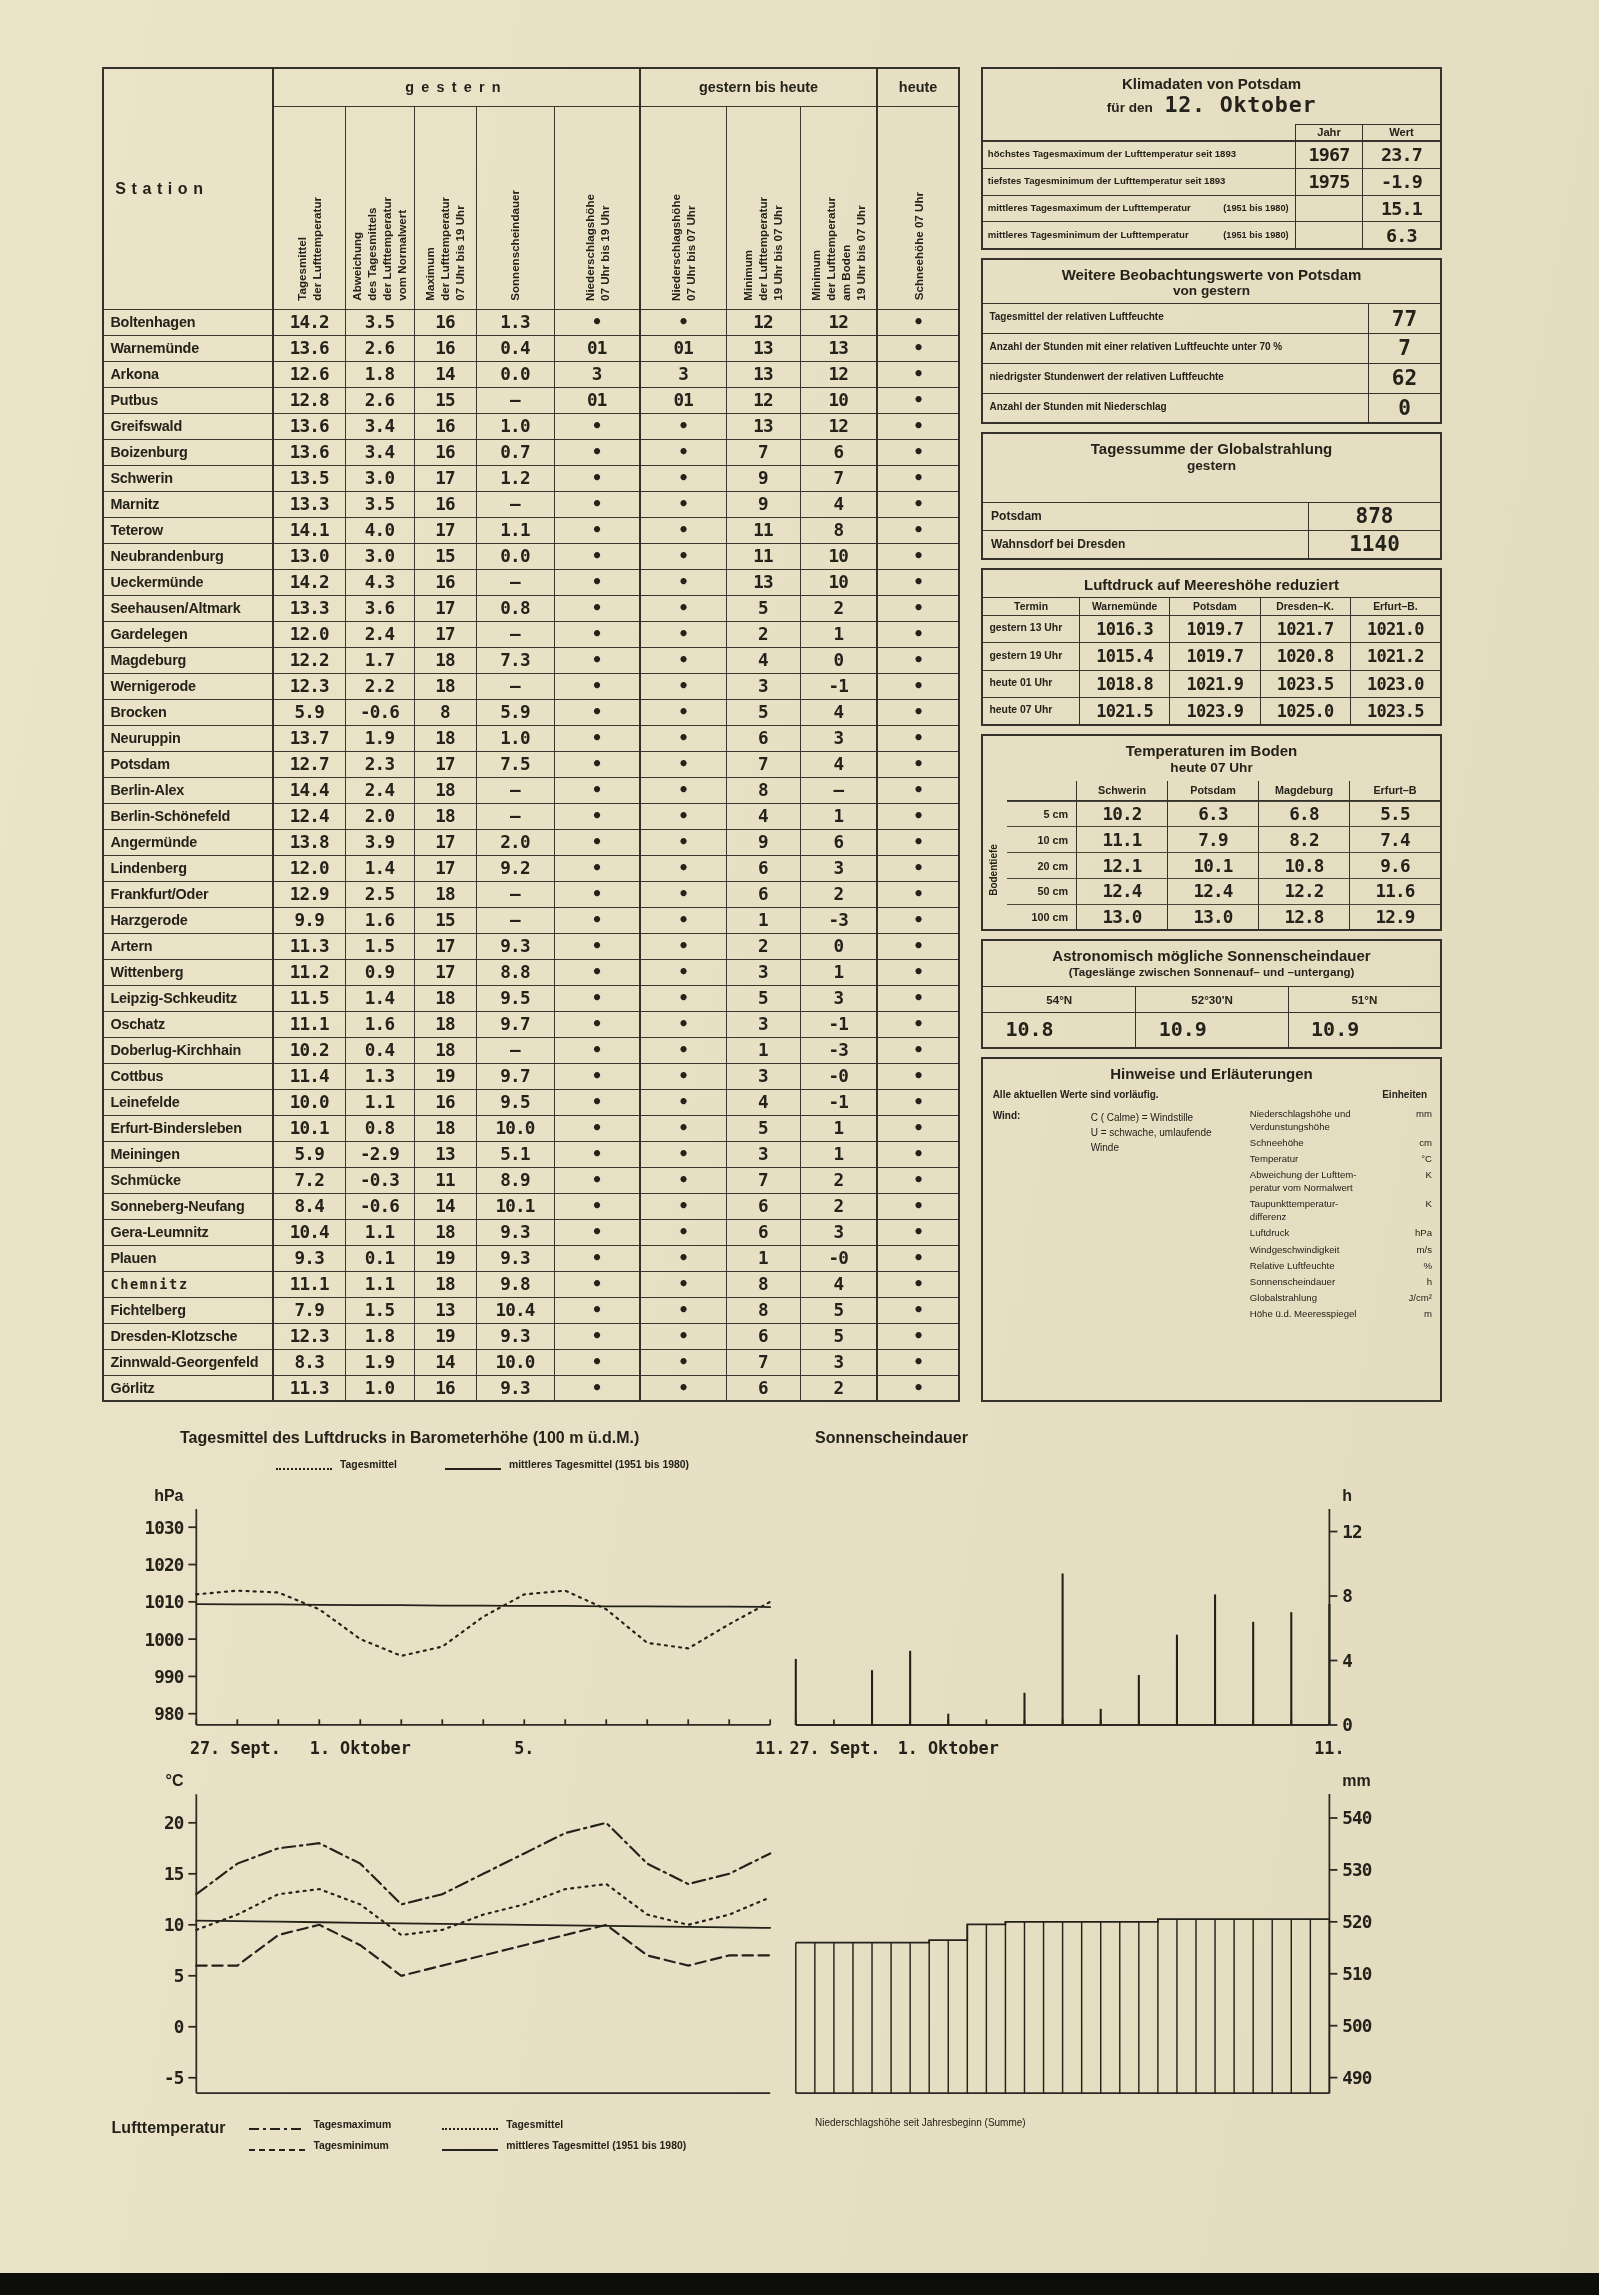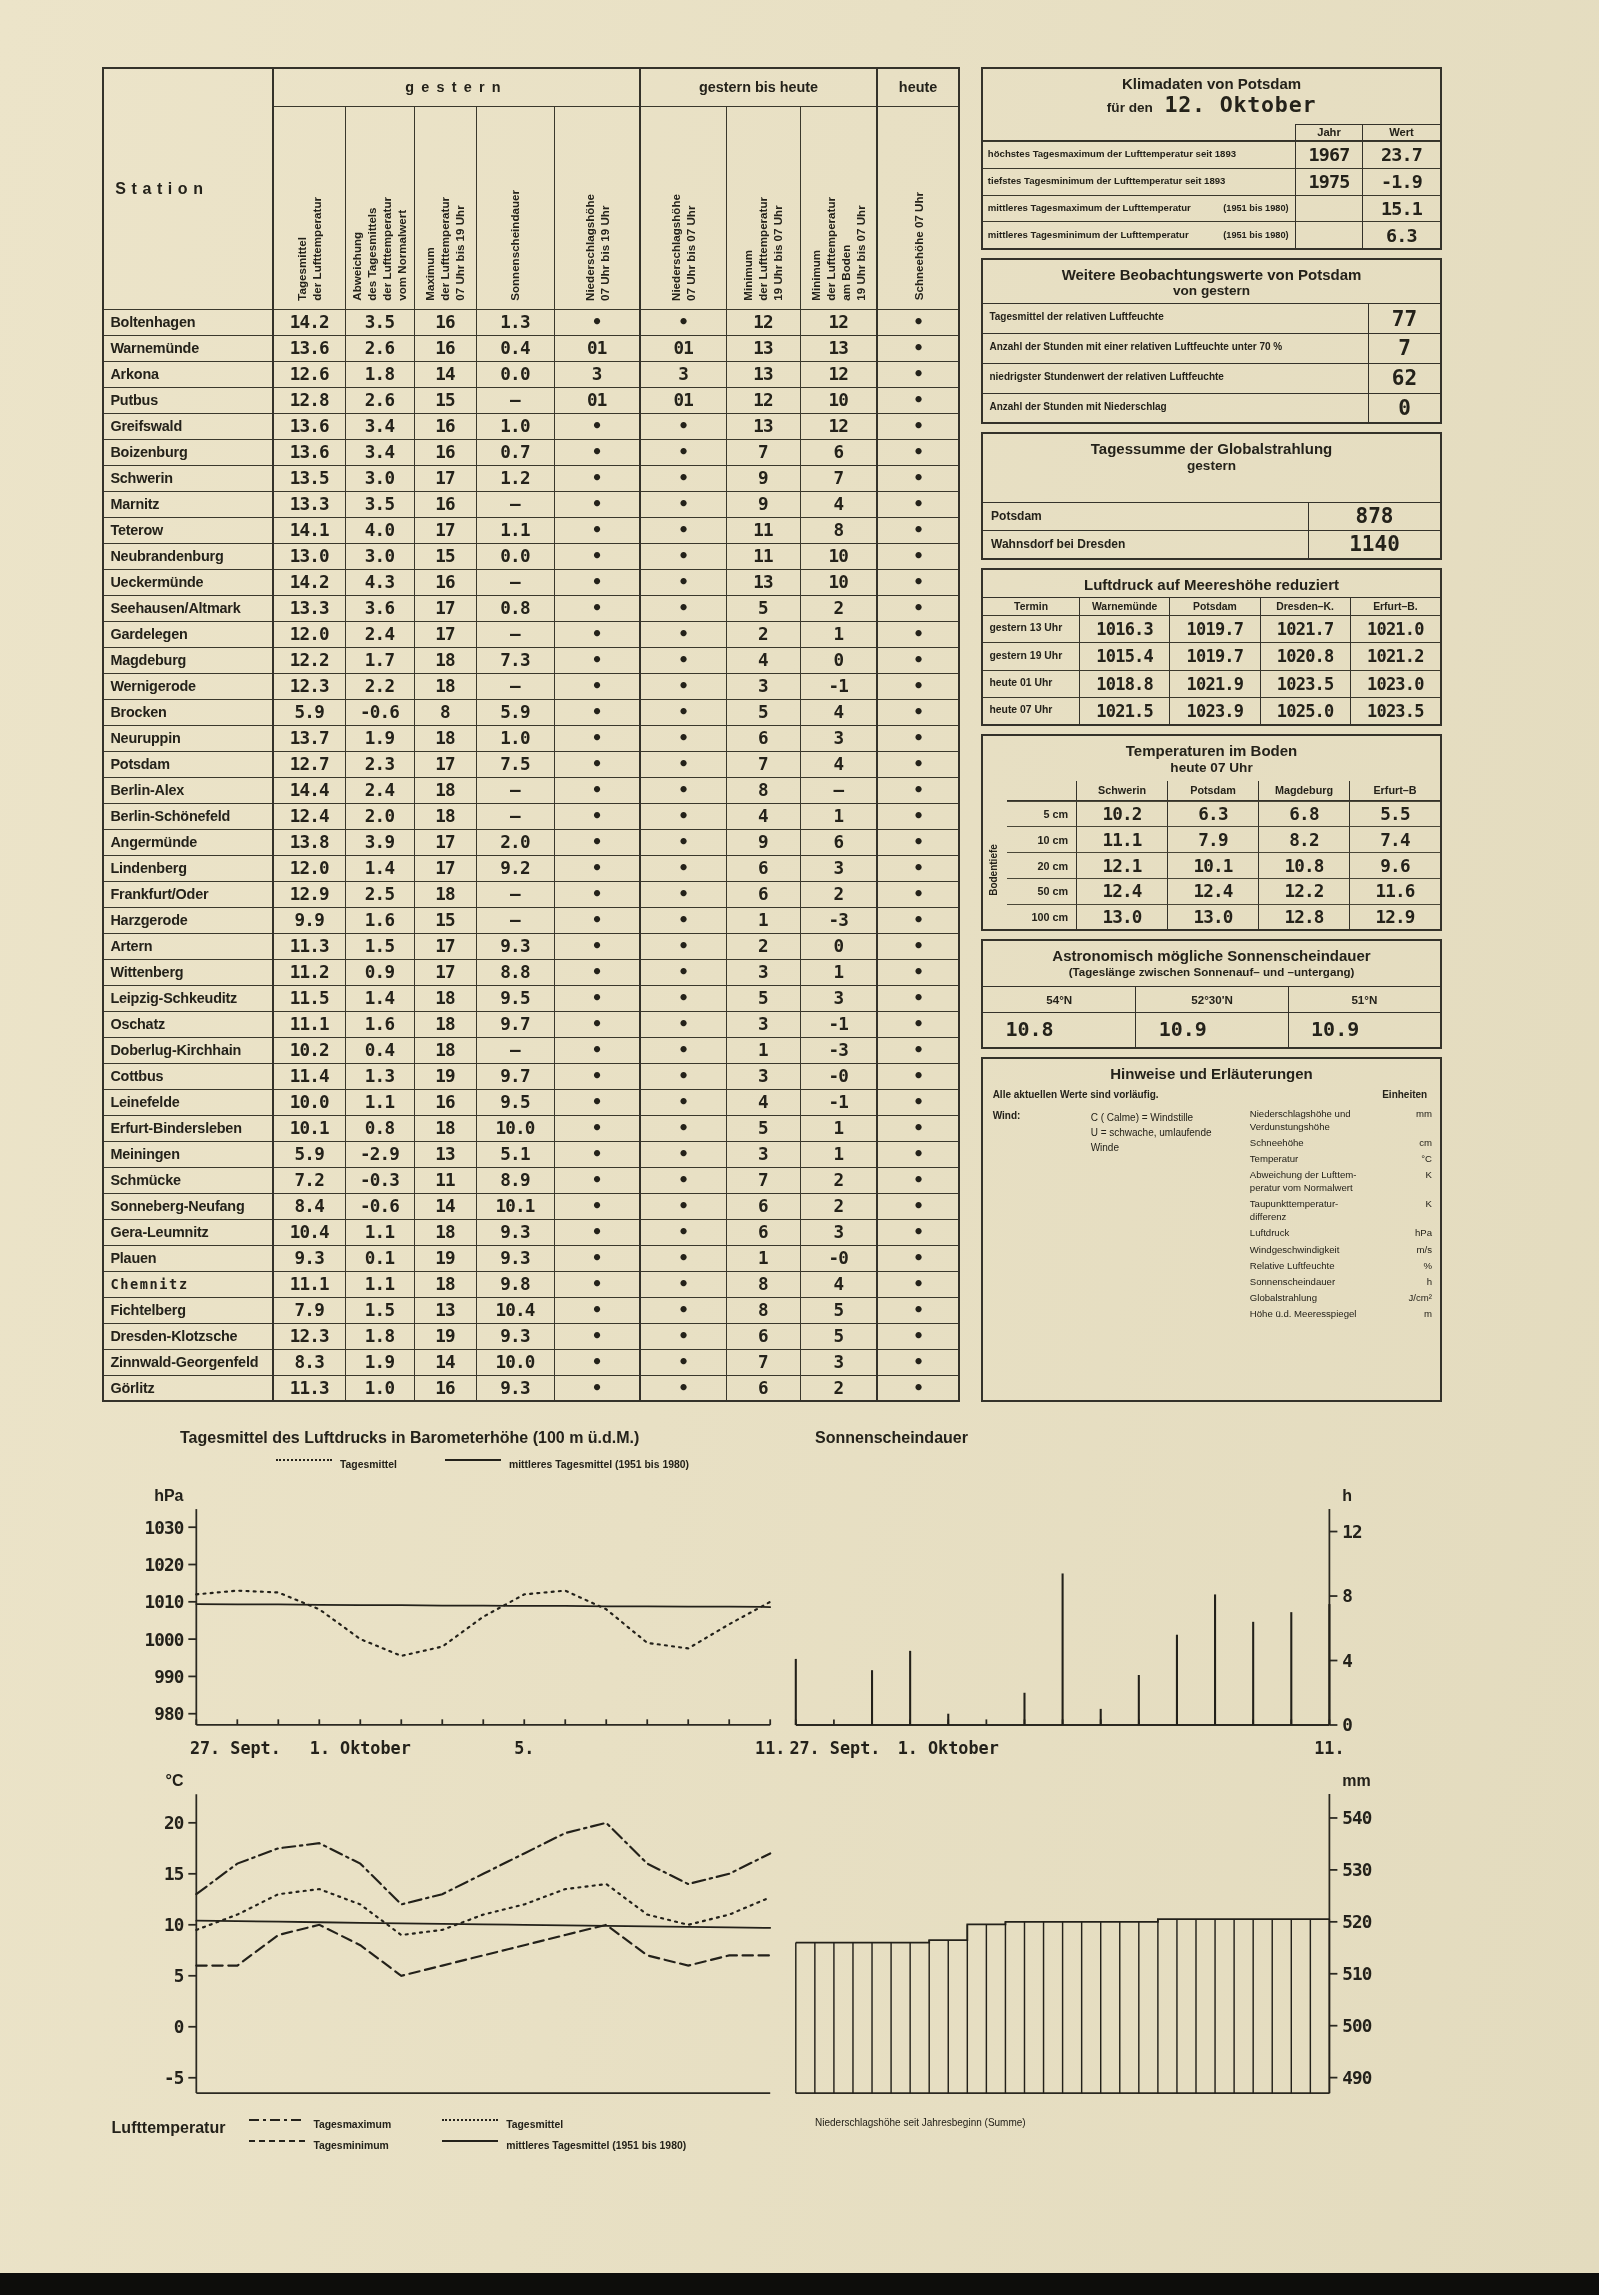--- a/index.html
+++ b/index.html
@@ -76,21 +76,21 @@
 .hx-un{font-size:9.6px;line-height:1.35;white-space:pre-line}
 .hx-uu{font-size:9.6px;padding-left:4.8px;text-align:right}
 
 
 .charts{margin-top:27px}
 .charts-title{text-align:center;font-weight:700;font-size:17px;letter-spacing:0.4px}
 .chart-subtitles{display:flex;margin-top:21px}
 .cs-left{width:681px;padding-left:78px;font-weight:700;font-size:16px}
 .cs-right{padding-left:32px;font-weight:700;font-size:16px}
 .legend-row{display:flex;gap:48px;padding-left:174px;margin-top:9.6px;height:16px;align-items:center}
-.leg-item{display:flex;align-items:flex-start;gap:8px}
+.leg-item{display:flex;align-items:flex-end;gap:8px}
 .leg-lab{font-size:10.4px;font-weight:600}
 .ls{display:inline-block;width:56px;height:0}
 .ls[data-style="solid"]{border-top:2.4px solid #24221b}
 .ls[data-style="dotted"]{border-top:2.4px dotted #24221b}
 .ls[data-style="dashed"]{border-top:2.4px dashed #24221b}
 .ls[data-style="dashdot"]{height:2.4px;border-top:none;background:repeating-linear-gradient(90deg,#24221b 0 10.4px,transparent 10.4px 14.4px,#24221b 14.4px 17px,transparent 17px 21px)}
 .chart-row{display:flex;align-items:flex-start;margin-top:4.8px}
 svg{overflow:visible;display:block}
 svg .ax{stroke:#2b2921;stroke-width:2.2;fill:none}
 svg .ser{fill:none;stroke:#23211a}

